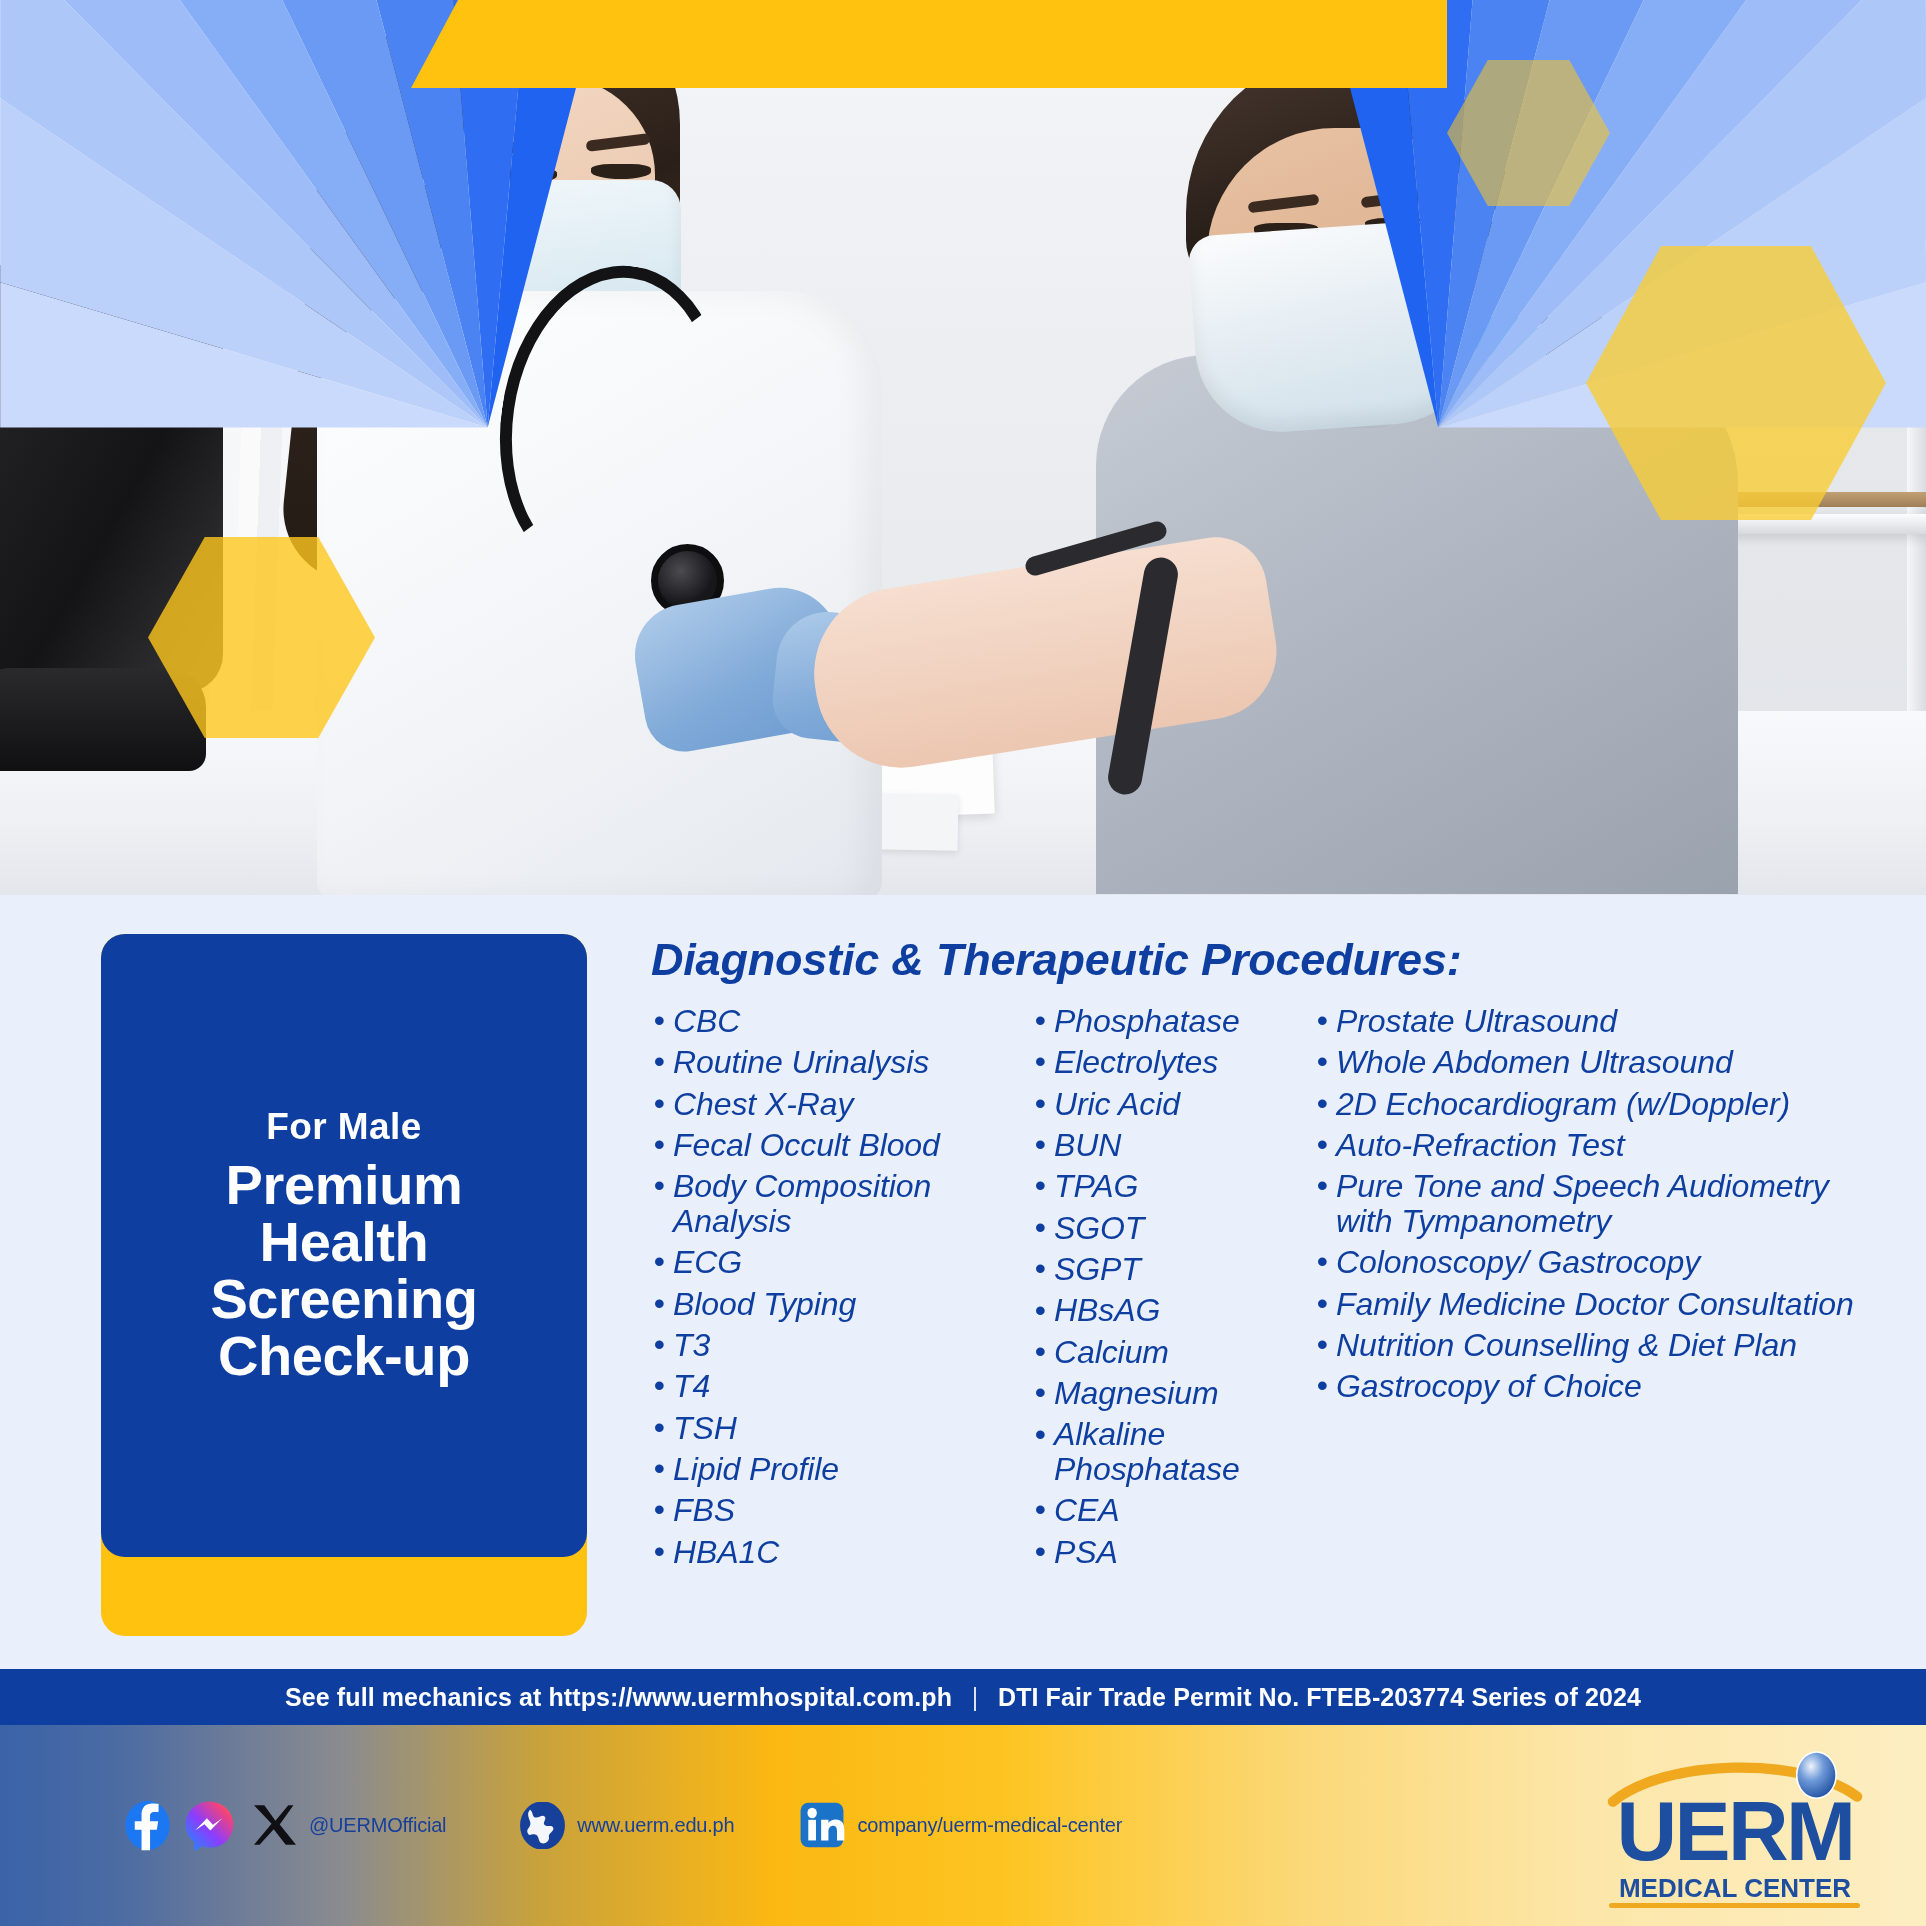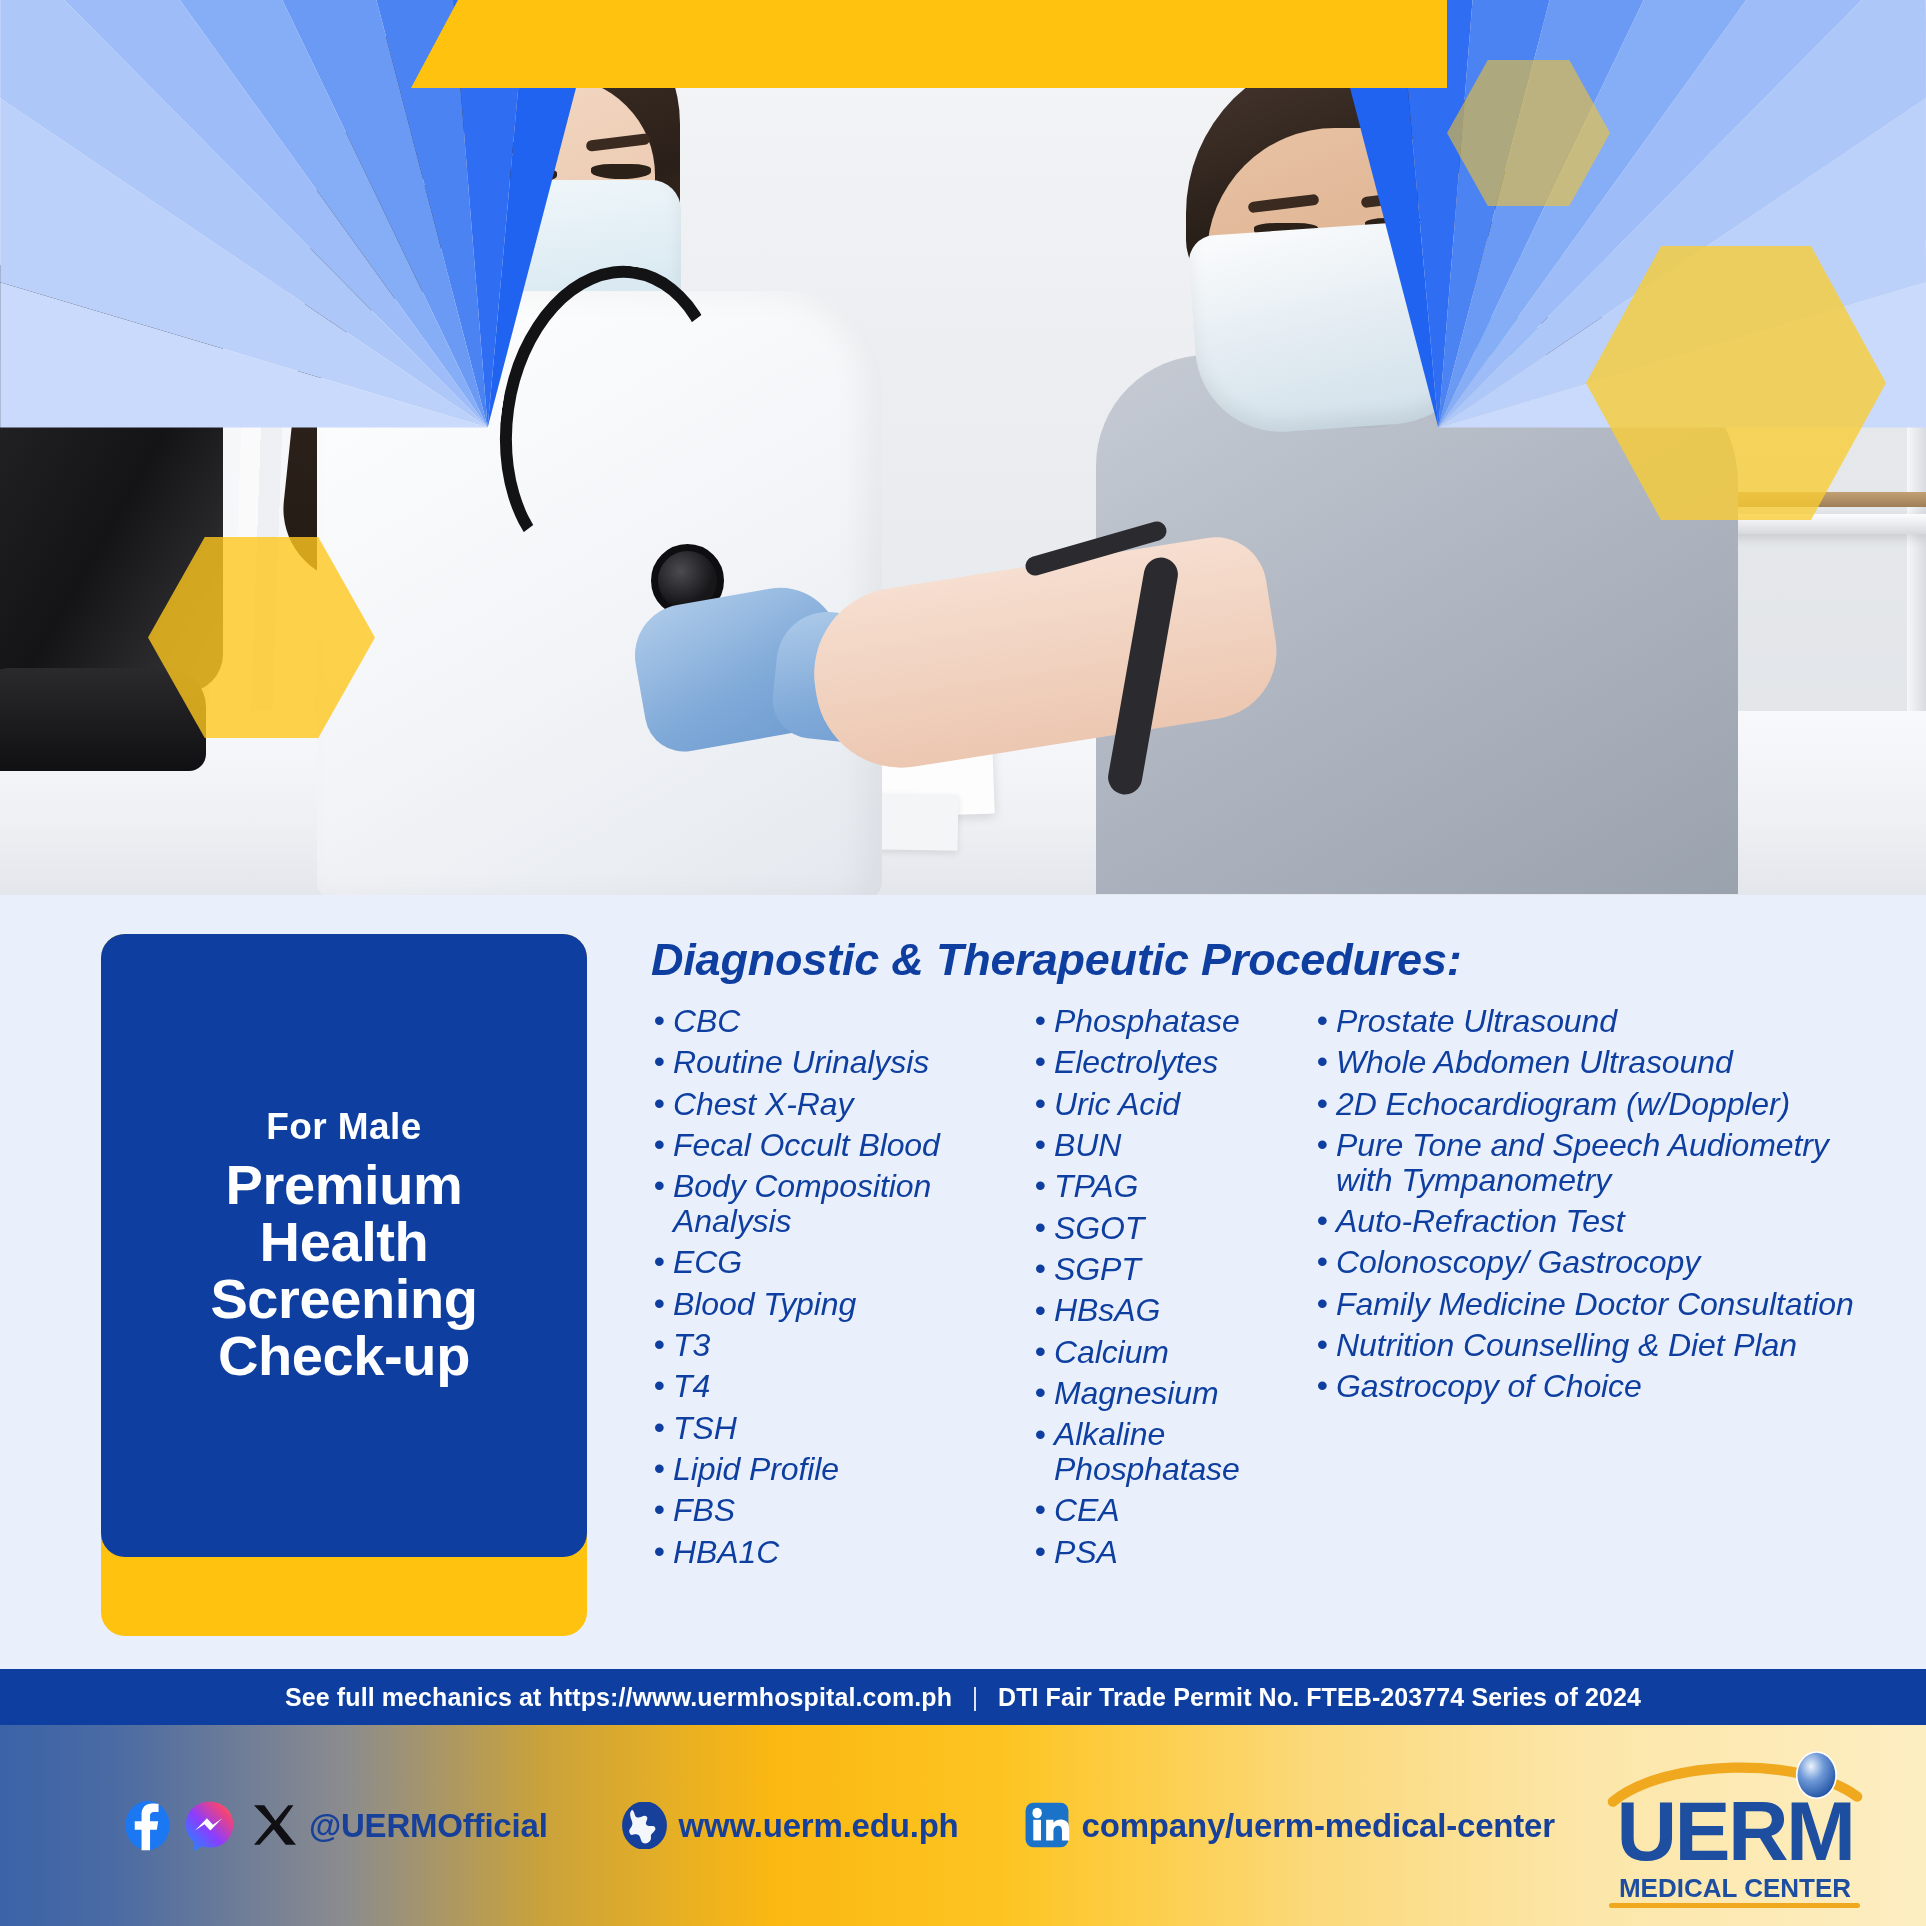--- a/index.html
+++ b/index.html
@@ -273,21 +273,21 @@
   #footer{
     position:absolute; left:0; top:1725px; width:1926px; height:201px;
     background:linear-gradient(90deg,
        #3b63a8 0%, #4b6ba3 6%, #8c8c8e 18%, #c9a23c 28%,
        #fbb813 40%, #fdc421 52%, #fbd97a 68%, #fce6a8 82%, #fdeec2 100%);
     display:flex; align-items:center;
   }
   .social-group{ display:flex; align-items:center; }
   .icon-circle{ display:block; }
   .footer-text{
-    color:#17409b; font-size:33px; font-weight:bold; letter-spacing:-0.2px;
+    color:#17409b; font-size:20px; font-weight:normal; letter-spacing:-0.2px;
     white-space:nowrap;
   }
 
   .uerm-logo{
     position:absolute; right:56px; top:26px; width:270px; height:163px;
   }
   .uerm-word{
     position:absolute; left:0; top:38px; width:100%;
     text-align:center; color:#1d4ea0; font-weight:bold;
     font-size:84px; letter-spacing:-2.6px; line-height:1;
@@ -454,22 +454,22 @@
           <li>Alkaline Phosphatase</li>
           <li>CEA</li>
           <li>PSA</li>
         </ul>
       </div>
       <div class="col col3">
         <ul>
           <li>Prostate Ultrasound</li>
           <li>Whole Abdomen Ultrasound</li>
           <li>2D Echocardiogram (w/Doppler)</li>
+          <li>Auto-Refraction Test</li>
           <li>Pure Tone and Speech Audiometry with Tympanometry</li>
-          <li>Auto-Refraction Test</li>
           <li>Colonoscopy/ Gastrocopy</li>
           <li>Family Medicine Doctor Consultation</li>
           <li>Nutrition Counselling &amp; Diet Plan</li>
           <li>Gastrocopy of Choice</li>
         </ul>
       </div>
     </div>
   </div>
 </div>
 

